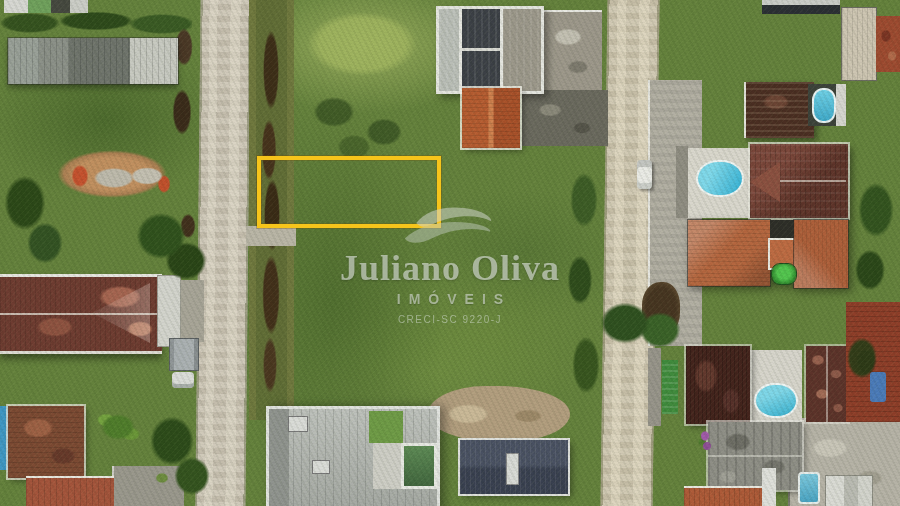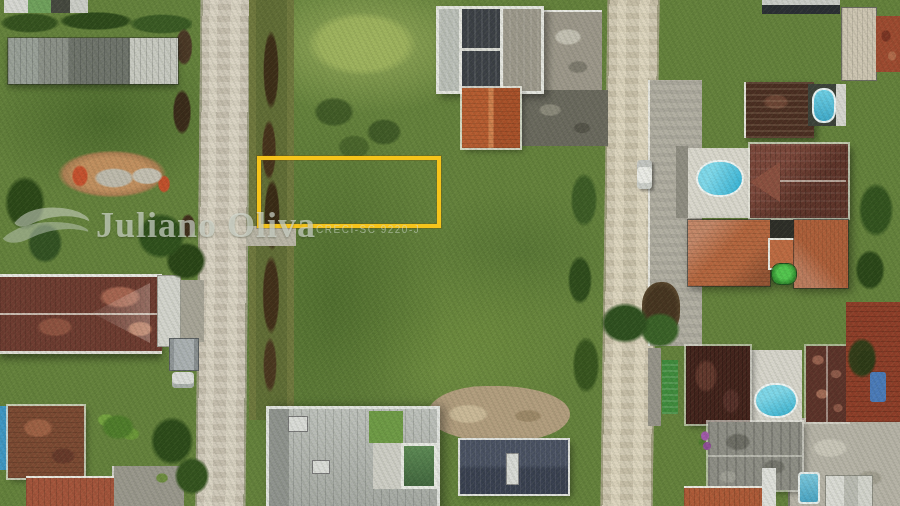--- a/index.html
+++ b/index.html
@@ -247,21 +247,21 @@
     background-color:#ad5a38;background-image:repeating-linear-gradient(90deg,rgba(0,0,0,.12) 0 1px,transparent 1px 5px);}
   .wall-bbr{left:762px;top:468px;width:14px;height:38px;background:#dedfda;z-index:5;}
   .gravel-right-edge{left:788px;top:418px;width:112px;height:88px;z-index:3;border-left:2px solid rgba(60,60,50,.5);
     background-color:#b5b2a6;background-image:
       radial-gradient(ellipse 26px 14px at 40px 30px,#c8c5b8 0 55%,transparent 70%),
       radial-gradient(ellipse 20px 12px at 80px 60px,#a19e90 0 50%,transparent 65%);}
   .white-structs-br{left:826px;top:476px;width:46px;height:30px;z-index:5;outline:1px solid #8a8a80;
     background:linear-gradient(90deg,#d9dad4 0 40%,#b9bab2 40% 70%,#d2d3cc 70%);}
   
   .plot-highlight{border:4px solid #F6C41B;z-index:30;box-shadow:0 0 0 1px rgba(110,75,0,.3), inset 0 0 0 1px rgba(110,75,0,.25);}
-  .watermark{left:0;top:202px;width:900px;display:flex;flex-direction:row;align-items:center;z-index:35;pointer-events:none;}
+  .watermark{left:0;top:202px;width:900px;display:flex;flex-direction:column;align-items:center;z-index:35;pointer-events:none;}
   .wm-logo{width:102px;height:48px;margin-left:-6px;}
   .wm-brand{font-family:"Liberation Serif",serif;font-size:36px;font-weight:700;letter-spacing:1px;line-height:1.05;
     color:rgba(219,225,215,.66);text-shadow:0 1px 2px rgba(28,38,18,.3);}
   .wm-sub{font-size:14px;font-weight:700;letter-spacing:8px;padding-left:8px;margin-top:3px;
     color:rgba(216,223,213,.62);text-shadow:0 1px 1px rgba(28,38,18,.25);}
   .wm-creci{font-size:10px;letter-spacing:1.5px;margin-top:7px;color:rgba(212,220,210,.55);}
 </style>
 </head>
 <body>
 
@@ -363,16 +363,17 @@
   <div class="s grain"></div>
 
   <div class="s plot-highlight" style="left: 257px; top: 156px; width: 176px; height: 64px; border-width: 4px; border-color: rgb(246, 196, 27);"></div>
 
   <div class="s watermark">
     <svg class="wm-logo" viewBox="0 0 100 50" xmlns="http://www.w3.org/2000/svg">
       <path d="M18,22 C28,8 52,2 78,8 C90,11 97,17 96,20 C81,12 55,14 38,22 C30,26 23,28 18,22 Z" fill="rgba(205,212,200,0.55)"></path>
       <path d="M6,38 C20,24 48,18 74,22 C88,24 96,28 95,31 C76,25 52,29 34,38 C24,43 11,45 6,38 Z" fill="rgba(190,200,185,0.5)"></path>
     </svg>
     <div class="wm-brand">Juliano Oliva</div>
+    <div class="wm-sub">IMÓVEIS</div>
     <div class="wm-creci">CRECI-SC 9220-J</div>
   </div>
 
 </div>
 
 </body></html>

